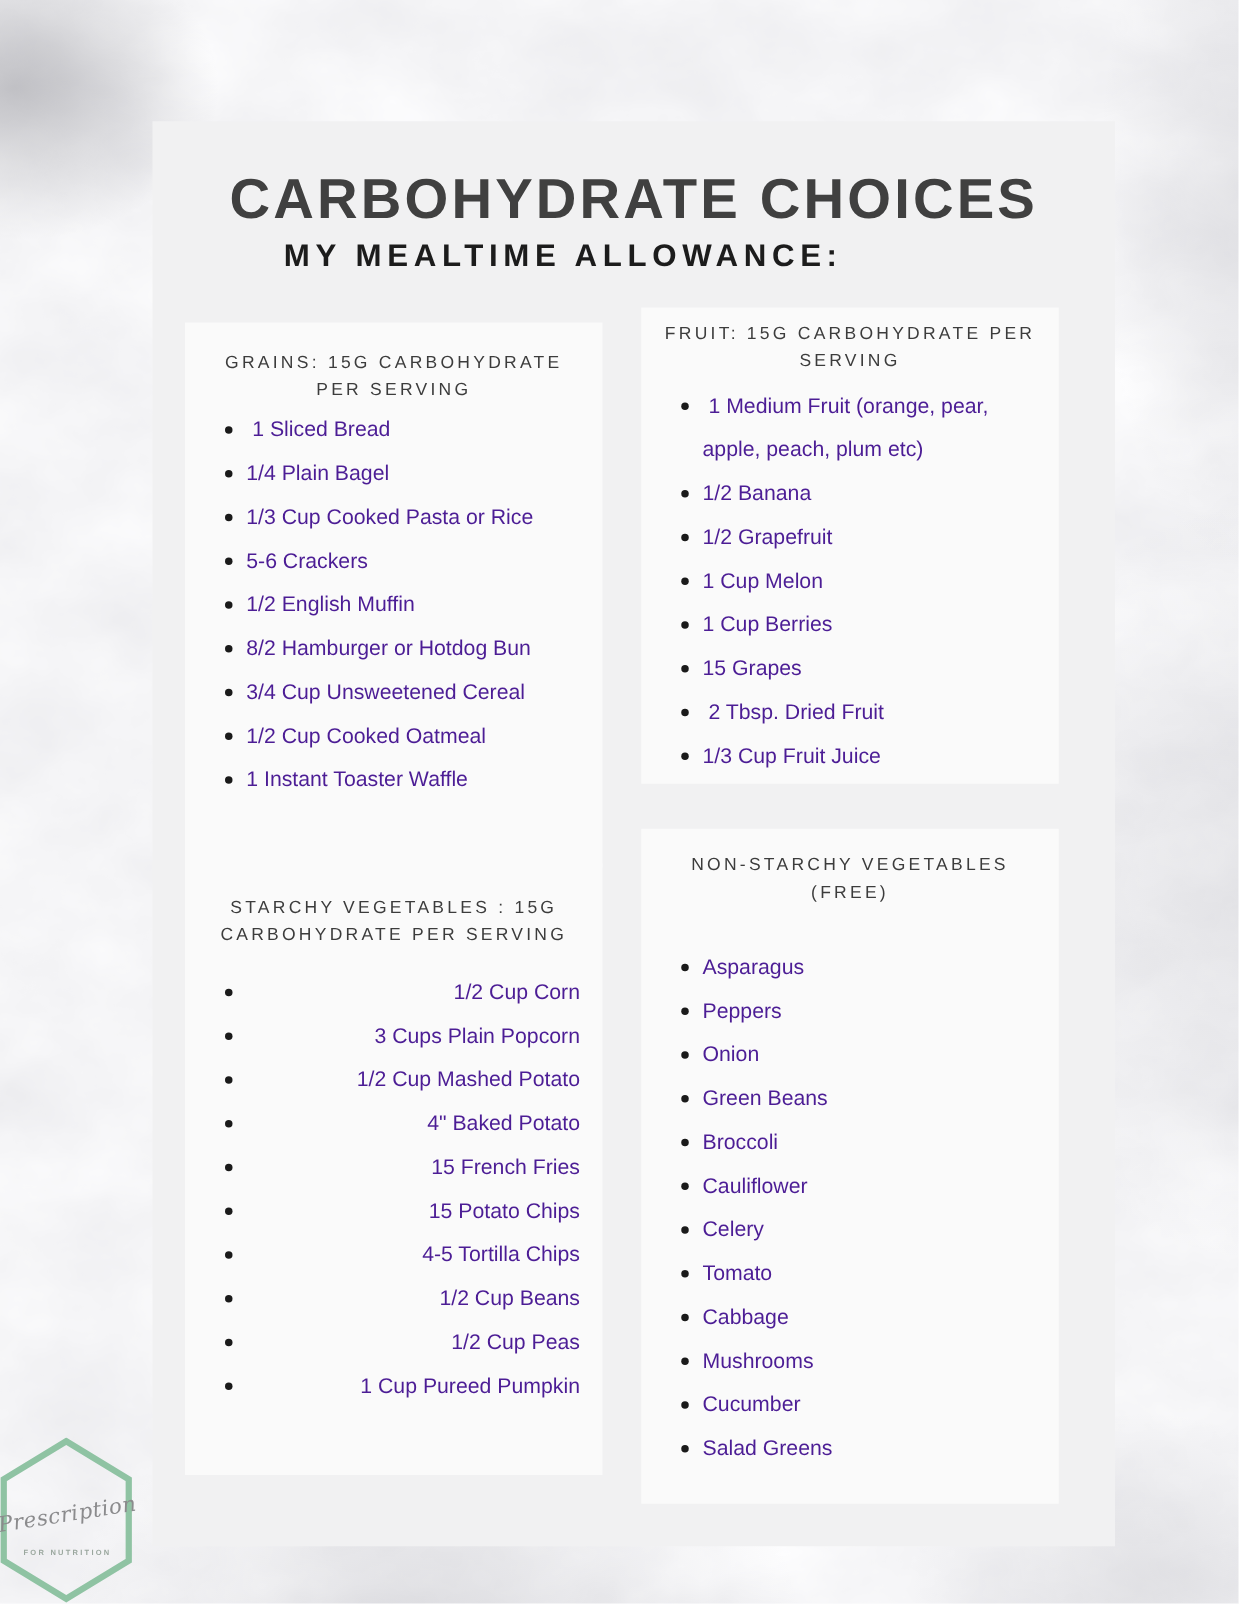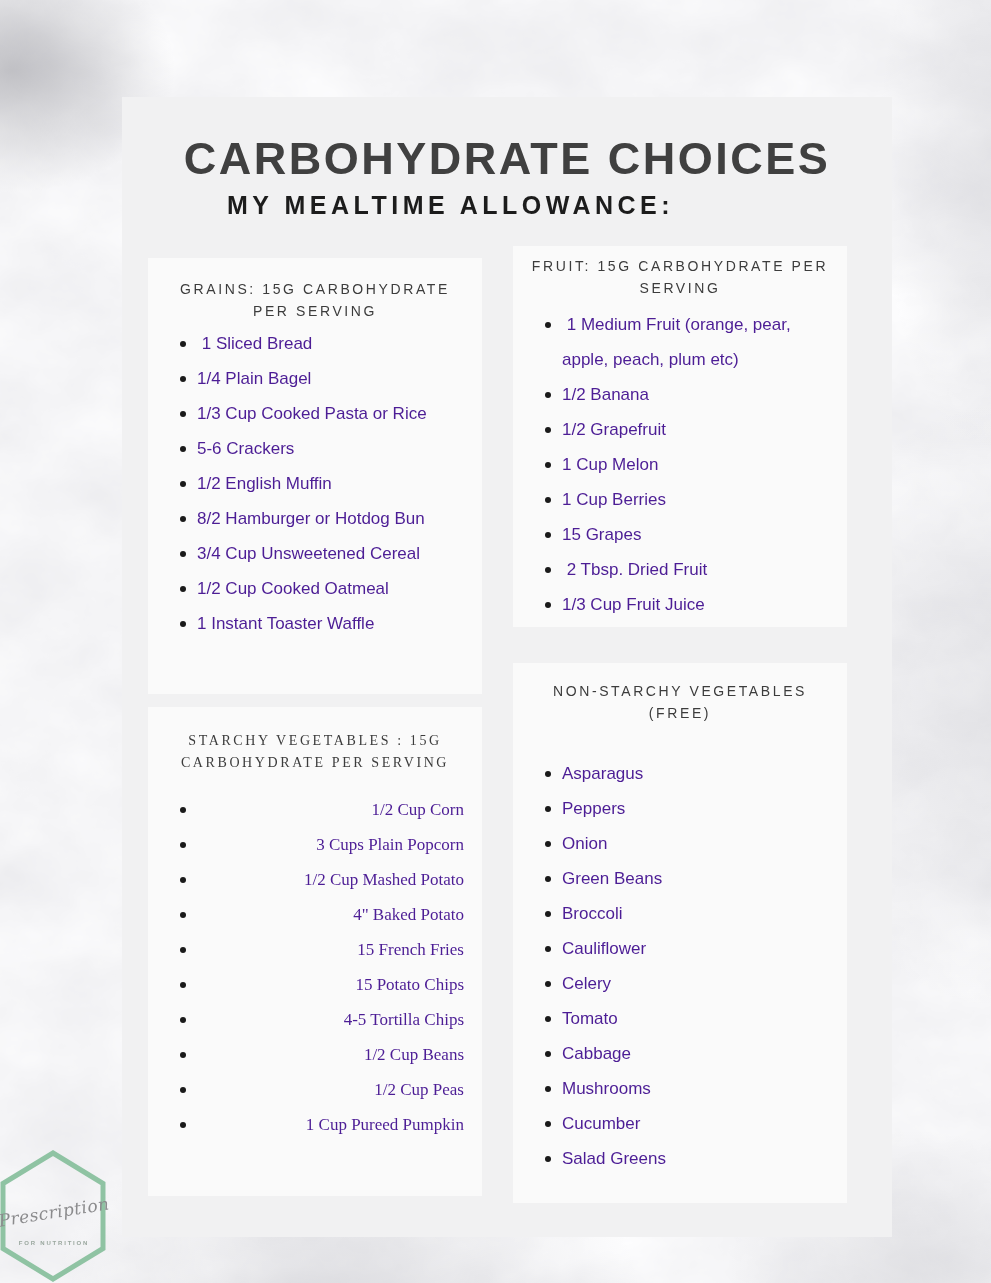--- a/index.html
+++ b/index.html
@@ -21,21 +21,21 @@
           background:#f1f1f2; z-index:2; }
 
   .title { margin-top:38px; text-align:center; font-size:45px; font-weight:800;
            letter-spacing:2.5px; color:#404040; line-height:48px; }
   .subtitle { margin-top:9px; margin-left:105px; font-size:25px; font-weight:600;
               letter-spacing:4.5px; color:#1c1c1c; line-height:26px; }
 
   .box { position:absolute; background:#fafafa; overflow:hidden; }
   .box-grains     { left:26px;  top:161px; width:334px; height:436px; }
   .box-fruit      { left:391px; top:149px; width:334px; height:381px; }
-  .box-starchy    { left:26px;  top:610px; width:334px; height:489px;font-family:Liberation Serif, serif; }
+  .box-starchy    { left:26px;  top:594px; width:334px; height:489px; }
   .box-nonstarchy { left:391px; top:566px; width:334px; height:540px; }
 
   .box-header { text-align:center; font-size:14px; font-weight:500; color:#3c3c3c;
                 letter-spacing:2.6px; line-height:22px; white-space:pre-line;
                 padding-left:10px; padding-right:10px; }
   .box-grains     .box-header { padding-top:20px; }
   .box-fruit      .box-header { padding-top:9px;  }
   .box-starchy    .box-header { padding-top:23px; }
   .box-nonstarchy .box-header { padding-top:17px; }
 

